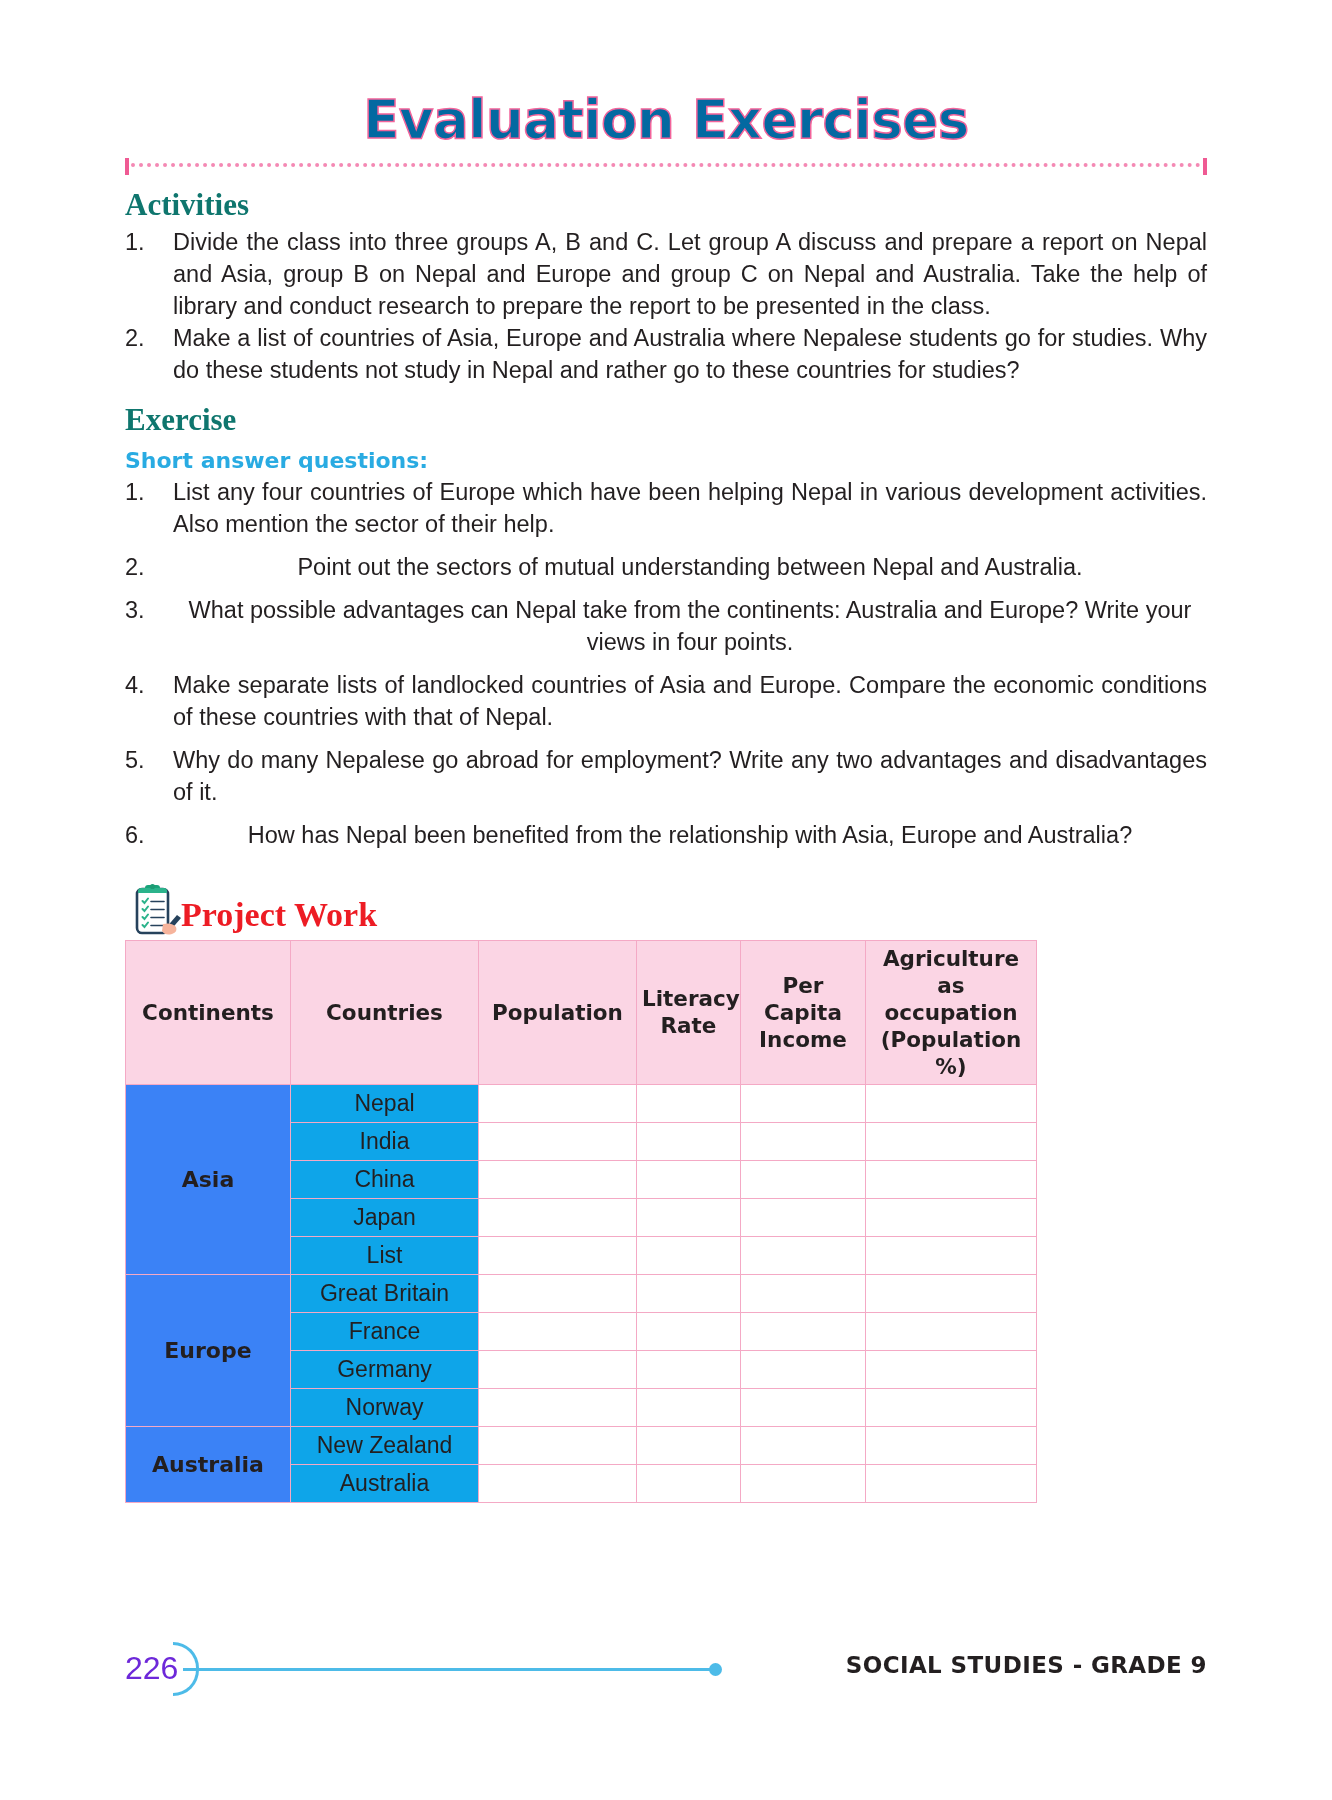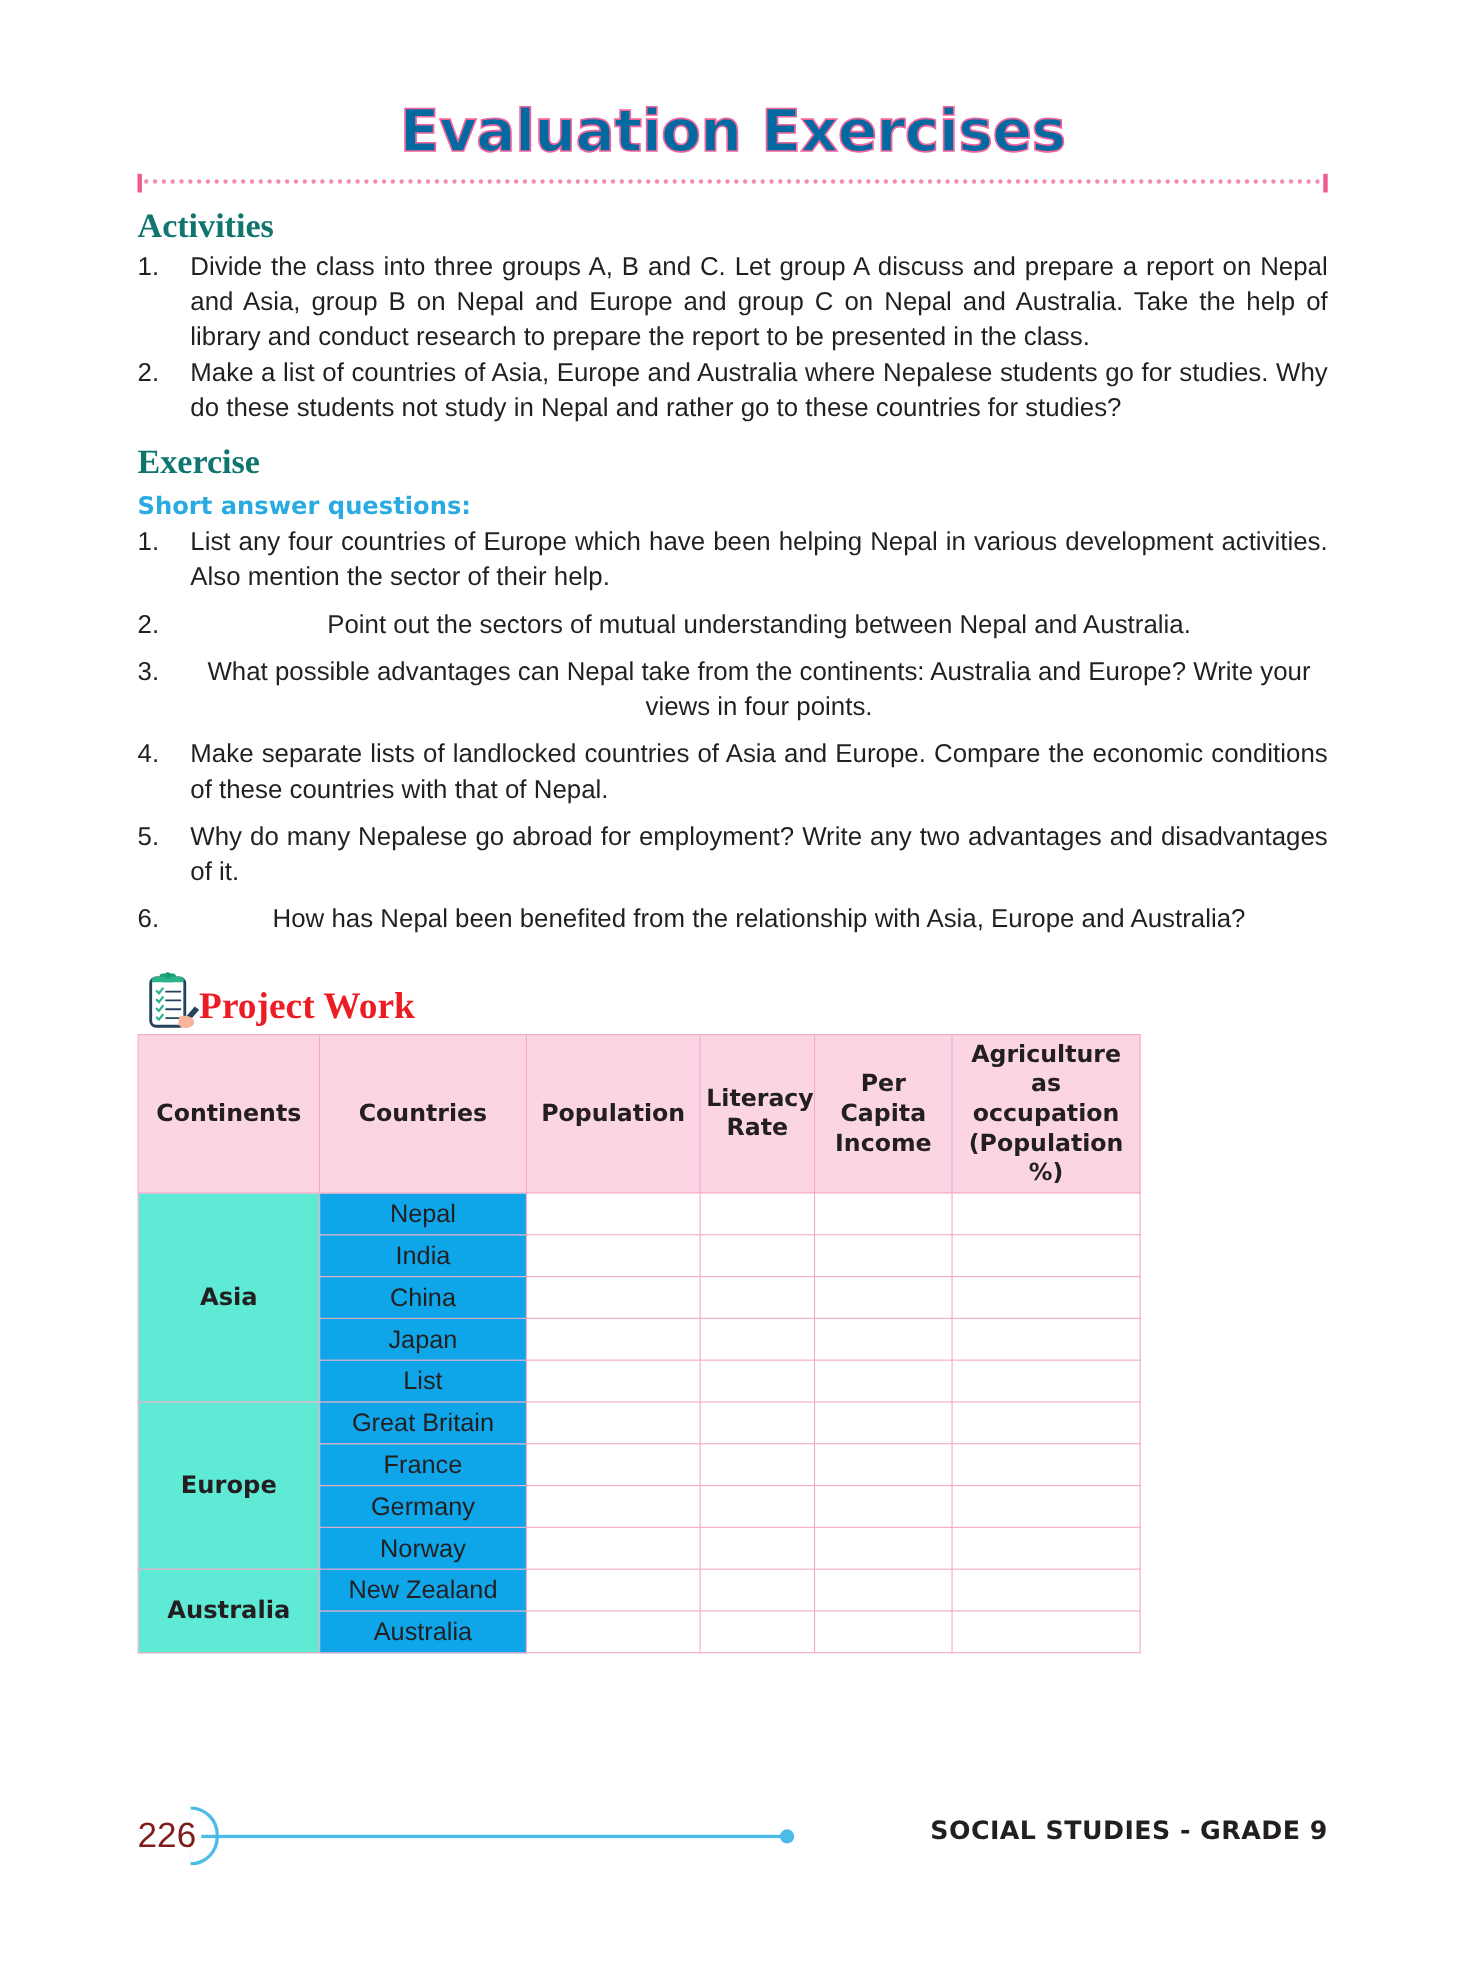--- a/index.html
+++ b/index.html
@@ -148,21 +148,21 @@
     font-family: "DejaVu Sans", sans-serif;
     font-weight: bold;
     font-size: 21.5px;
     text-align: center;
     color: #231f20;
     height: 96px;
     line-height: 1.26;
     padding: 4px 5px;
   }
   table.pwtable td.continent {
-    background: #5eead4;
+    background: #3b82f6;
     font-family: "DejaVu Sans", sans-serif;
     font-weight: bold;
     text-align: center;
     font-size: 22px;
     color: #231f20;
   }
   table.pwtable td.country {
     background: #0ea5e9;
     text-align: center;
     padding-left: 0;
@@ -179,21 +179,21 @@
     left: 125px;
     right: 125px;
     bottom: 96px;
     height: 56px;
   }
   .footer .pageno {
     position: absolute;
     left: 0;
     top: 2px;
     font-size: 32px;
-    color: #7f1d1d;
+    color: #6d28d9;
     font-family: "Liberation Sans", sans-serif;
   }
   .footer .arc {
     position: absolute;
     left: 48px;
     top: -6px;
     width: 26px;
     height: 54px;
     border: 3px solid #4dbbe8;
     border-left: none;

